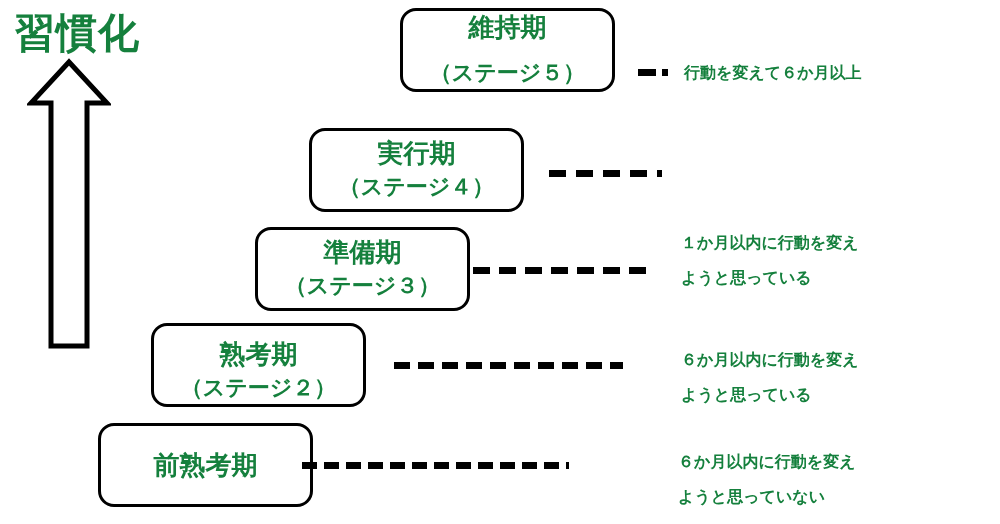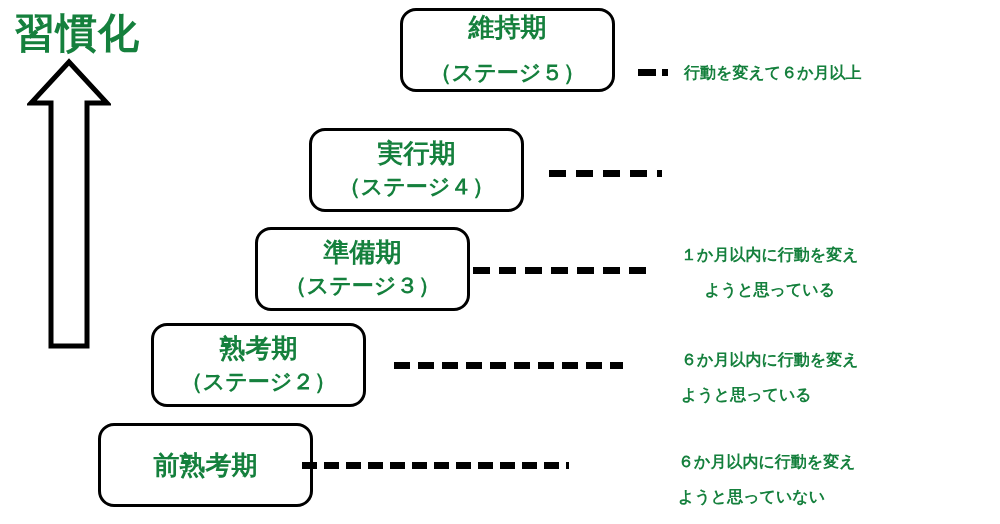--- a/index.html
+++ b/index.html
@@ -54,21 +54,21 @@
   }
   .stage-sub {
     font-size: 22px;
     font-weight: bold;
     line-height: 33px;
     white-space: nowrap;
   }
   .box-s5 { left: 400px; top: 8px; justify-content: space-between; }
   .box-s4 { left: 309px; top: 128px; }
   .box-s3 { left: 237px; top: 227px; margin-left: 18px; }
-  .box-s2 { left: 151px; top: 323px; }
+  .box-s2 { left: 151px; top: 323px; justify-content: flex-end; }
   .box-s1 { left: 68px;  top: 423px; margin-left: 30px; }
 
   .dash-line {
     position: absolute;
     height: 7px;
   }
   .dash-1 {
     left: 638px; top: 69px; width: 30px;
     background: repeating-linear-gradient(90deg, #000 0 18px, transparent 18px 24px);
   }
@@ -91,21 +91,21 @@
 
   .annotation {
     position: absolute;
     font-size: 16px;
     font-weight: bold;
     line-height: 35px;
     white-space: nowrap;
   }
   .ann-1 { left: 684px; top: 55px; }
   .ann-2 { left: 684px; top: 156px; }
-  .ann-3 { left: 681px; top: 237px; text-align: center; }
+  .ann-3 { left: 681px; top: 225px; }
   .ann-4 { left: 681px; top: 342px; }
   .ann-5 { left: 678px; top: 444px; }
 </style>
 </head>
 <body>
 
 <div class="canvas">
 
   <div class="title">習慣化</div>
 

